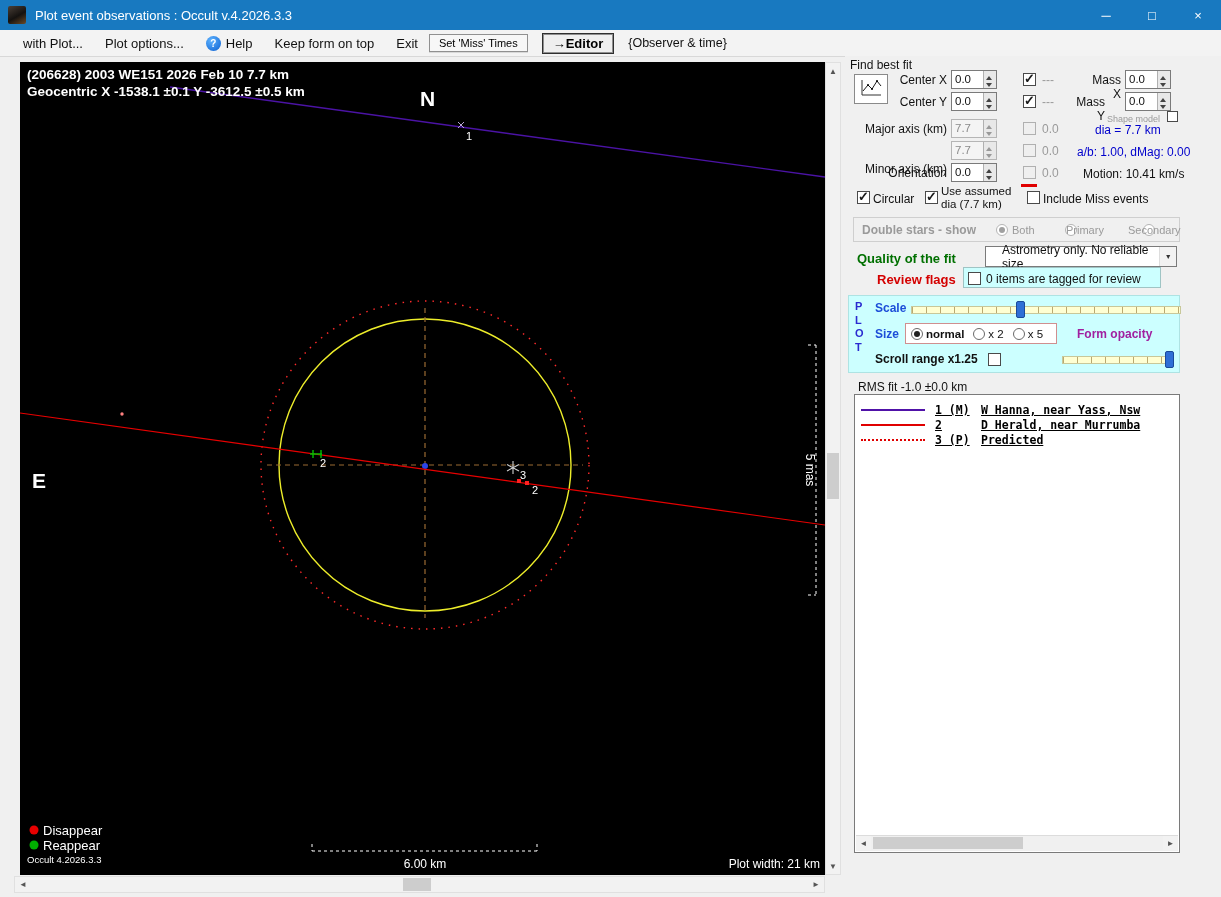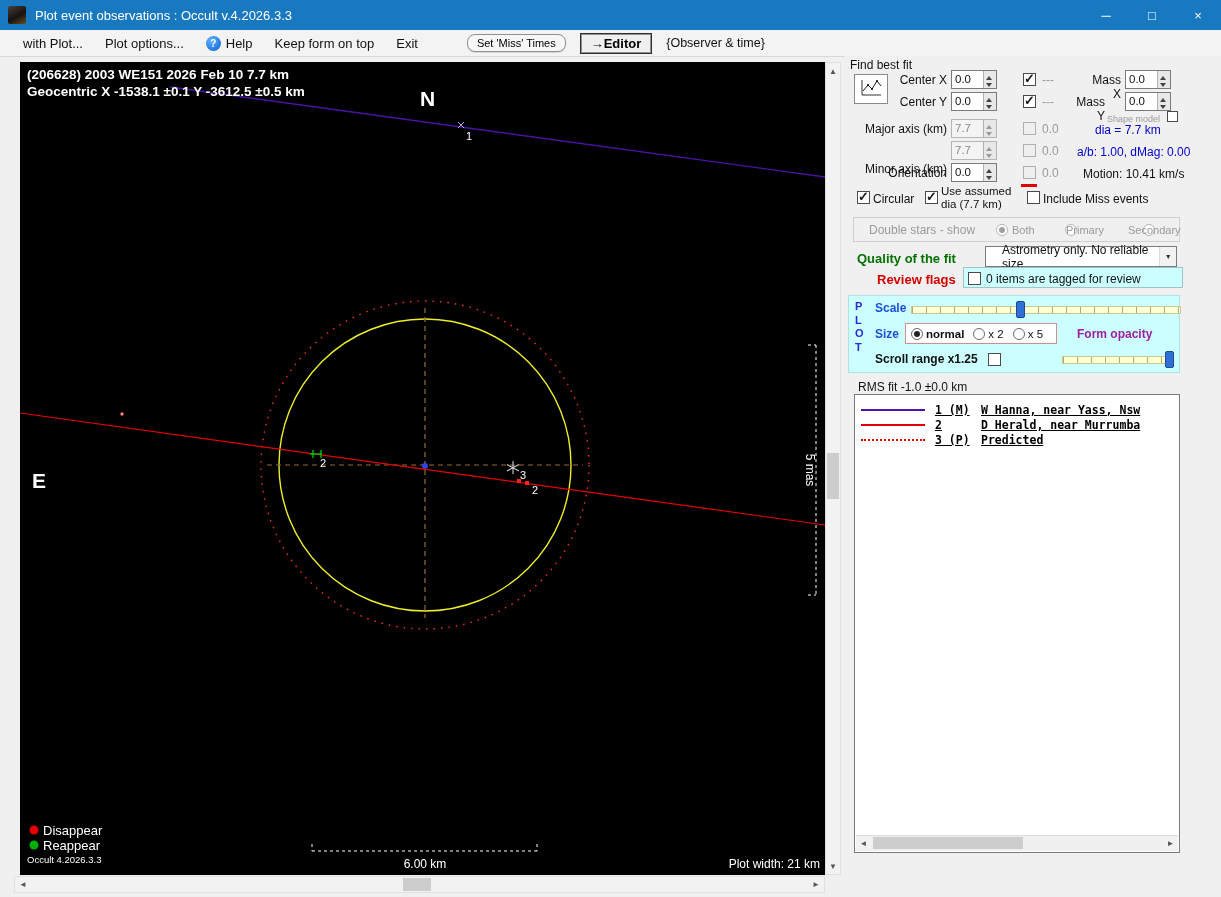--- a/index.html
+++ b/index.html
@@ -14,22 +14,22 @@
   .title-text{color:#fff;font-size:13px;margin-left:9px;}
   .win-btns{margin-left:auto;display:flex;height:30px;}
   .win-btn{width:46px;height:30px;display:flex;align-items:center;justify-content:center;
            color:#fff;font-size:13px;cursor:default;}
   
   .menubar{position:absolute;left:0;top:30px;width:1221px;height:27px;background:#f3f3f3;
            border-bottom:1px solid #d8d8d8;display:flex;align-items:center;padding-left:12px;box-sizing:border-box;}
   .menu-item{font-size:13px;padding:0 11px;display:flex;align-items:center;gap:5px;}
   .help-icon{width:15px;height:15px;border-radius:50%;background:radial-gradient(circle at 35% 30%,#5db2ff,#0b5fd0);
              color:#fff;font-size:10px;font-weight:bold;display:flex;align-items:center;justify-content:center;}
-  .btn-miss{margin-left:38px;font-family:"Liberation Sans",sans-serif;font-size:11px;padding:2px 9px;
-            background:#f7f7f7;border:1px solid #909090;border-radius:8px;box-shadow:0 1px 0 #d8d8d8;}
+  .btn-miss{font-family:"Liberation Sans",sans-serif;font-size:11px;padding:2px 9px;
+            background:#f7f7f7;border:1px solid #909090;border-radius:0;box-shadow:0 1px 0 #d8d8d8;}
   .btn-editor{margin-left:14px;font-family:"Liberation Sans",sans-serif;font-size:13px;font-weight:bold;
               padding:2px 10px;background:#efefef;border:1px solid #2f2f2f;box-shadow:inset 0 0 0 1px #8f8f8f;}
   .observer{font-size:12.5px;margin-left:14px;}
   
   .plot-area{position:absolute;left:20px;top:62px;width:805px;height:813px;background:#000;}
   svg text{font-family:"Liberation Sans",sans-serif;}
   
   .vscroll{position:absolute;left:825px;top:62px;width:16px;height:813px;background:#f2f2f2;border:1px solid #e0e0e0;box-sizing:border-box;}
   .hscroll{position:absolute;left:14px;top:876px;width:811px;height:17px;background:#f2f2f2;border:1px solid #e0e0e0;box-sizing:border-box;}
   .sbtn{position:absolute;color:#555;font-size:8px;display:flex;align-items:center;justify-content:center;background:#f2f2f2;}
@@ -283,37 +283,37 @@
     <div class="abs" style="left:176px;top:128px;width:16px;height:3px;background:#e00000;"></div>
 
     <span class="cb on" style="left:12px;top:135px;"></span>
     <div class="lbl" style="left:28px;top:136px;">Circular</div>
     <span class="cb on" style="left:80px;top:135px;"></span>
     <div class="lbl" style="left:96px;top:129px;width:84px;font-size:11.5px;line-height:1.15;">Use assumed dia (7.7 km)</div>
     <span class="cb" style="left:182px;top:135px;"></span>
     <div class="lbl" style="left:198px;top:136px;">Include Miss events</div>
 
     <div class="gbox" style="left:8px;top:161px;width:327px;height:25px;">
-      <div class="lbl gray" style="left:15px;top:5px;font-weight:normal;">Double stars - show</div>
+      <div class="lbl gray" style="left:8px;top:5px;font-weight:bold;">Double stars - show</div>
       <span class="rd dis on abs" style="left:142px;top:6px;"></span>
       <div class="lbl gray" style="left:158px;top:6px;font-size:11px;">Both</div>
       <span class="rd dis abs" style="left:196px;top:6px;"></span>
       <div class="lbl gray" style="left:212px;top:6px;font-size:11px;" data_bind="double_stars.primary">Primary</div>
       <span class="rd dis abs" style="left:258px;top:6px;"></span>
       <div class="lbl gray" style="left:274px;top:6px;font-size:11px;">Secondary</div>
     </div>
 
     <div class="lbl green-lbl" style="left:12px;top:195px;">Quality of the fit</div>
     <div class="combo" style="left:140px;top:190px;width:192px;height:21px;">
       <span>Astrometry only. No reliable size</span>
       <span class="carrow">▼</span>
     </div>
 
     <div class="lbl red-lbl" style="left:32px;top:216px;">Review flags</div>
-    <div class="cyan-box" style="left:118px;top:211px;width:220px;height:21px;">
+    <div class="cyan-box" style="left:118px;top:211px;width:198px;height:21px;">
       <span class="cb" style="left:4px;top:4px;"></span>
       <div class="lbl" style="left:22px;top:4px;">0 items are tagged for review</div>
     </div>
 
     <div class="plot-panel" style="left:3px;top:239px;width:332px;height:78px;">
       <div class="pletters">
         <span>P</span>
         <span>L</span>
         <span>O</span>
         <span>T</span>

